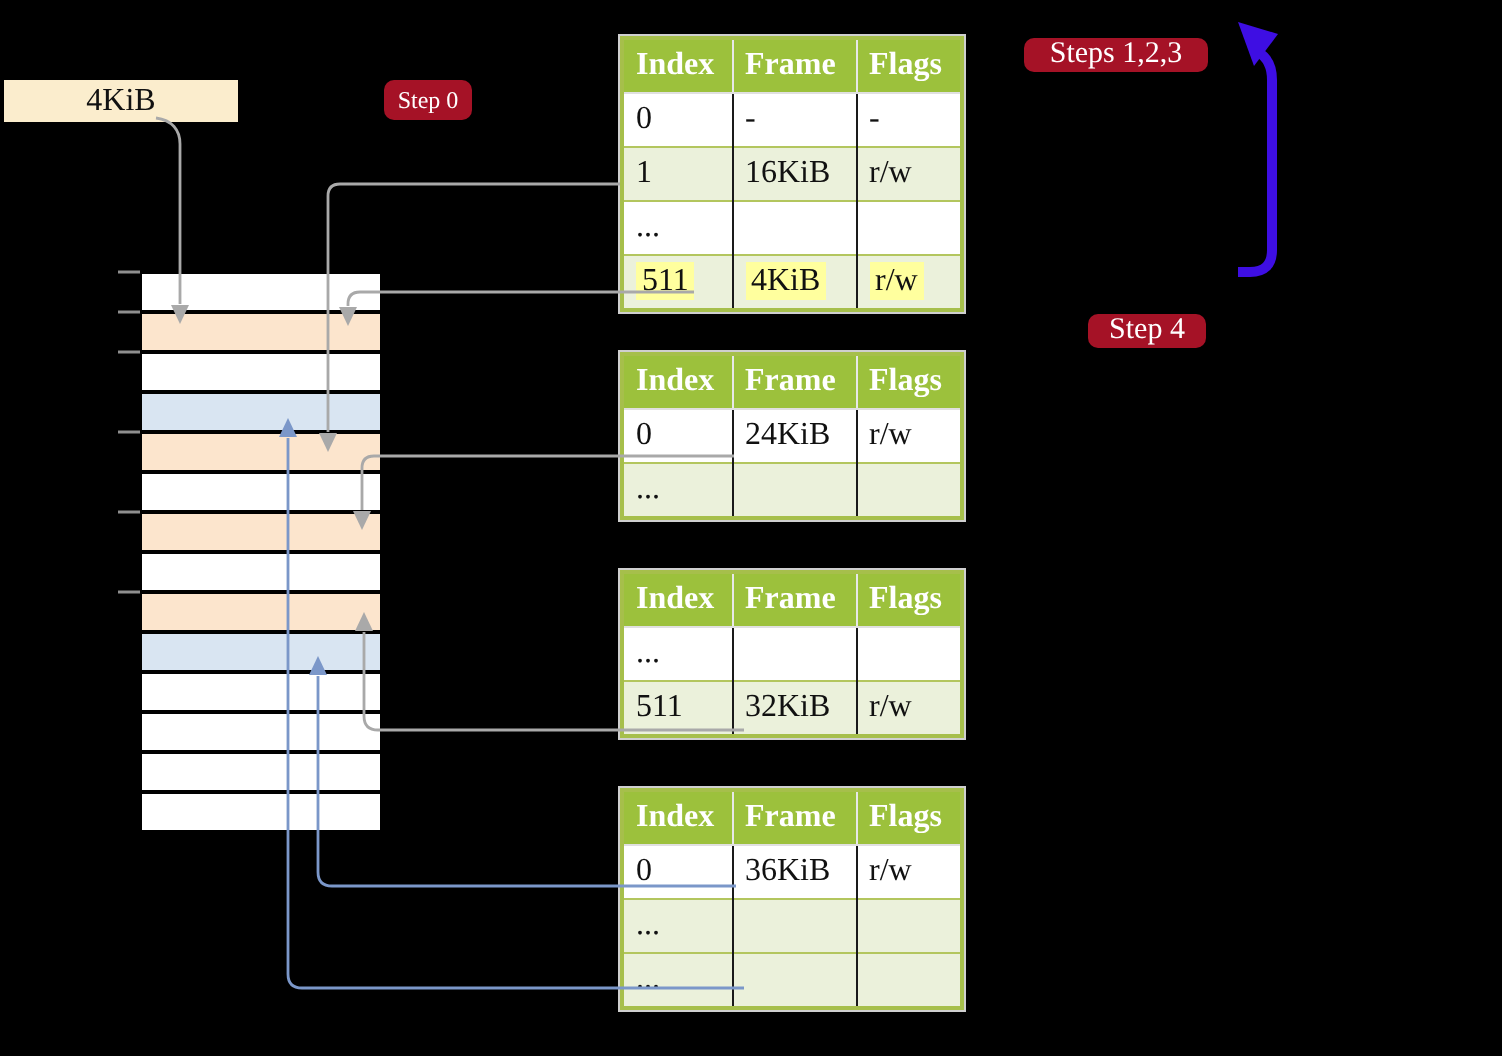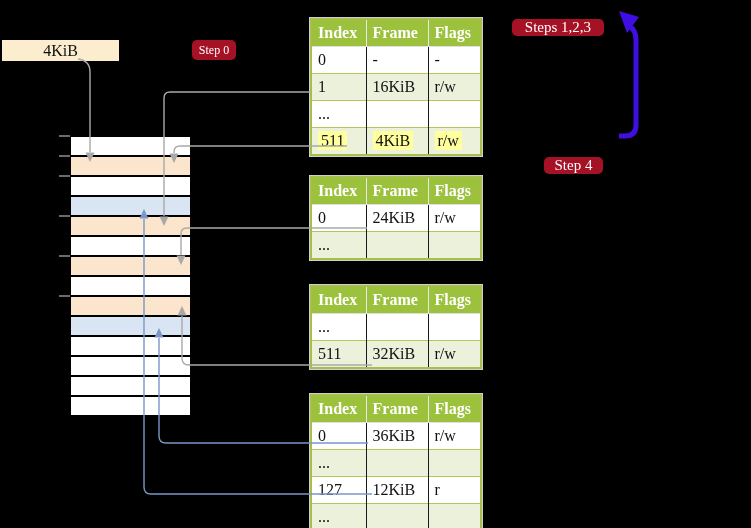--- a/index.html
+++ b/index.html
@@ -200,25 +200,20 @@
           <tr>
             <td>0</td>
             <td>36KiB</td>
             <td>r/w</td>
           </tr>
           <tr class="shaded">
             <td>...</td>
             <td></td>
             <td></td>
           </tr>
-          <tr>
-            <td>127</td>
-            <td>12KiB</td>
-            <td>r</td>
-          </tr>
           <tr class="shaded">
             <td>...</td>
             <td></td>
             <td></td>
           </tr>
         </tbody>
       </table>
     </div>
 
   <svg class="overlay" width="751" height="528" viewBox="0 0 751 528">

